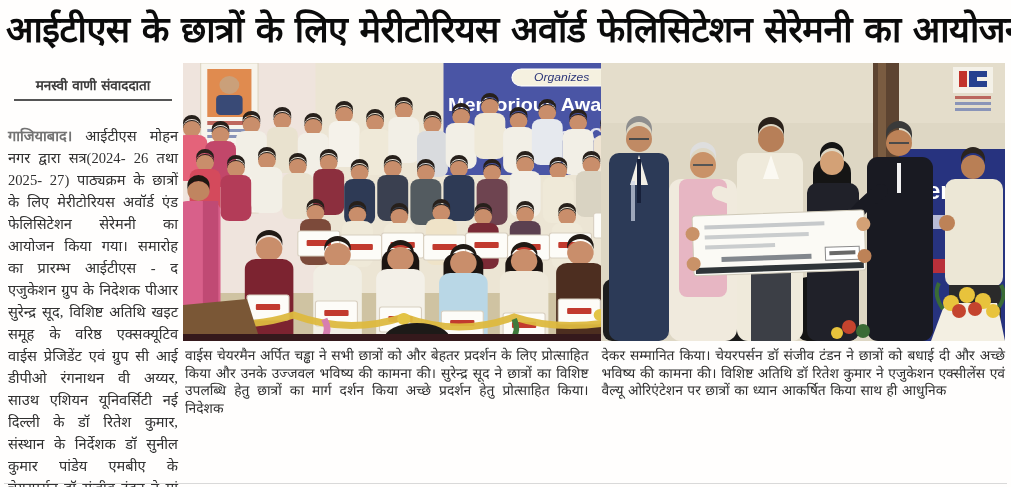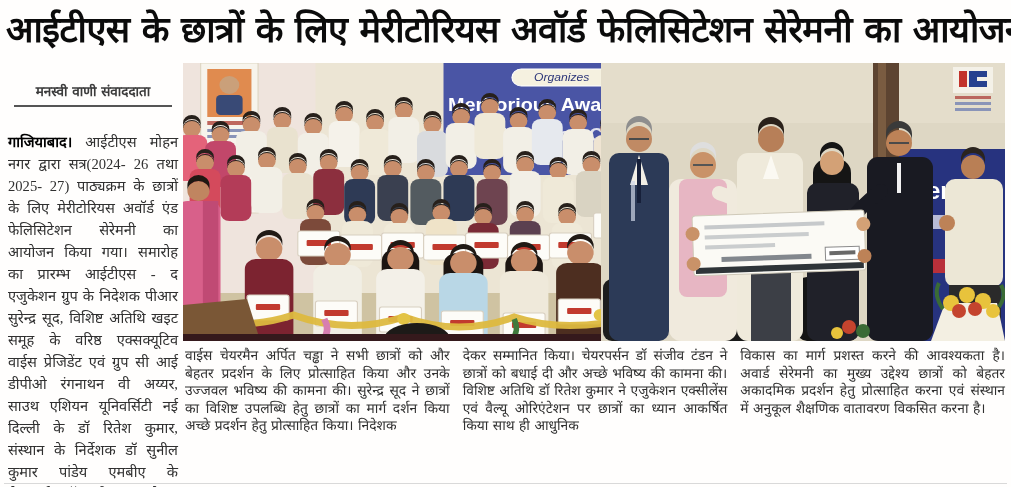--- a/index.html
+++ b/index.html
@@ -8,33 +8,33 @@
     font-family:"Liberation Serif","DejaVu Serif",serif;color:var(--ink,#222);
     overflow:hidden;
   }
   .headline{
     position:absolute;top:8px;left:6px;right:6px;margin:0;
     text-align:center;font-family:"DejaVu Sans","Liberation Sans",sans-serif;
     font-weight:700;font-size:36px;line-height:1.2;color:var(--headlineColor,#0b0b0b);
     letter-spacing:-0.5px;white-space:nowrap;
   }
   .left-col{
-    position:absolute;left:8px;top:80px;width:170px;bottom:8px;
+    position:absolute;left:8px;top:74px;width:170px;bottom:8px;
   }
   .byline{
     display:block;margin:0 6px 0 6px;padding:2px 0 5px 0;
     text-align:center;font-weight:700;font-size:13.5px;color:#3c3c3c;
     border-bottom:2px solid #555;
     font-family:"DejaVu Sans","Liberation Sans",sans-serif;
   }
   .article-text{
     margin:24px 0 0 0;font-size:14.6px;line-height:22px;text-align:justify;
     color:#303030;word-spacing:1px;
   }
-  .article-text b{color:#000000;}
+  .article-text b{color:#737373;}
   .photo{
     position:absolute;top:63px;height:278px;display:block;background:#e9e2d2;
   }
   .photo-1{left:183px;width:457px;}
   .photo-2{left:601px;width:404px;}
   .photo svg{display:block;width:100%;height:100%;}
   .bottom-cols{
     position:absolute;left:185px;top:347px;width:820px;height:132px;
     display:flex;gap:13px;
   }
@@ -319,17 +319,16 @@
         <circle cx="248" cy="264" r="7" fill="#c4442e"></circle>
           <circle cx="262" cy="268" r="7" fill="#3a6b35"></circle>
         <circle cx="236" cy="270" r="6" fill="#e8c33c"></circle>
       </g>
     </svg>
   </figure>
 
   <div class="bottom-cols">
     <div class="bcol">वाईस चेयरमैन  अर्पित चड्ढा ने सभी छात्रों को और बेहतर प्रदर्शन के लिए प्रोत्साहित किया और उनके उज्जवल भविष्य की कामना की।  सुरेन्द्र सूद ने छात्रों का विशिष्ट उपलब्धि हेतु छात्रों का मार्ग दर्शन किया अच्छे प्रदर्शन हेतु प्रोत्साहित किया। निदेशक</div>
     <div class="bcol">देकर सम्मानित किया। चेयरपर्सन डॉ संजीव टंडन ने छात्रों को बधाई दी और अच्छे भविष्य की कामना की। विशिष्ट अतिथि डॉ रितेश कुमार ने एजुकेशन एक्सीलेंस एवं वैल्यू ओरिएंटेशन पर छात्रों का ध्यान आकर्षित किया साथ ही आधुनिक</div>
-    <div class="bcol">विकास का मार्ग प्रशस्त करने की आवश्यकता है।अवार्ड सेरेमनी का मुख्य उद्देश्य छात्रों को बेहतर अकादमिक प्रदर्शन हेतु प्रोत्साहित करना एवं संस्थान में अनुकूल शैक्षणिक वातावरण विकसित करना है।</div>
   </div>
 
   <div class="bottom-rule"></div>
 </div>
 
 </body></html>

